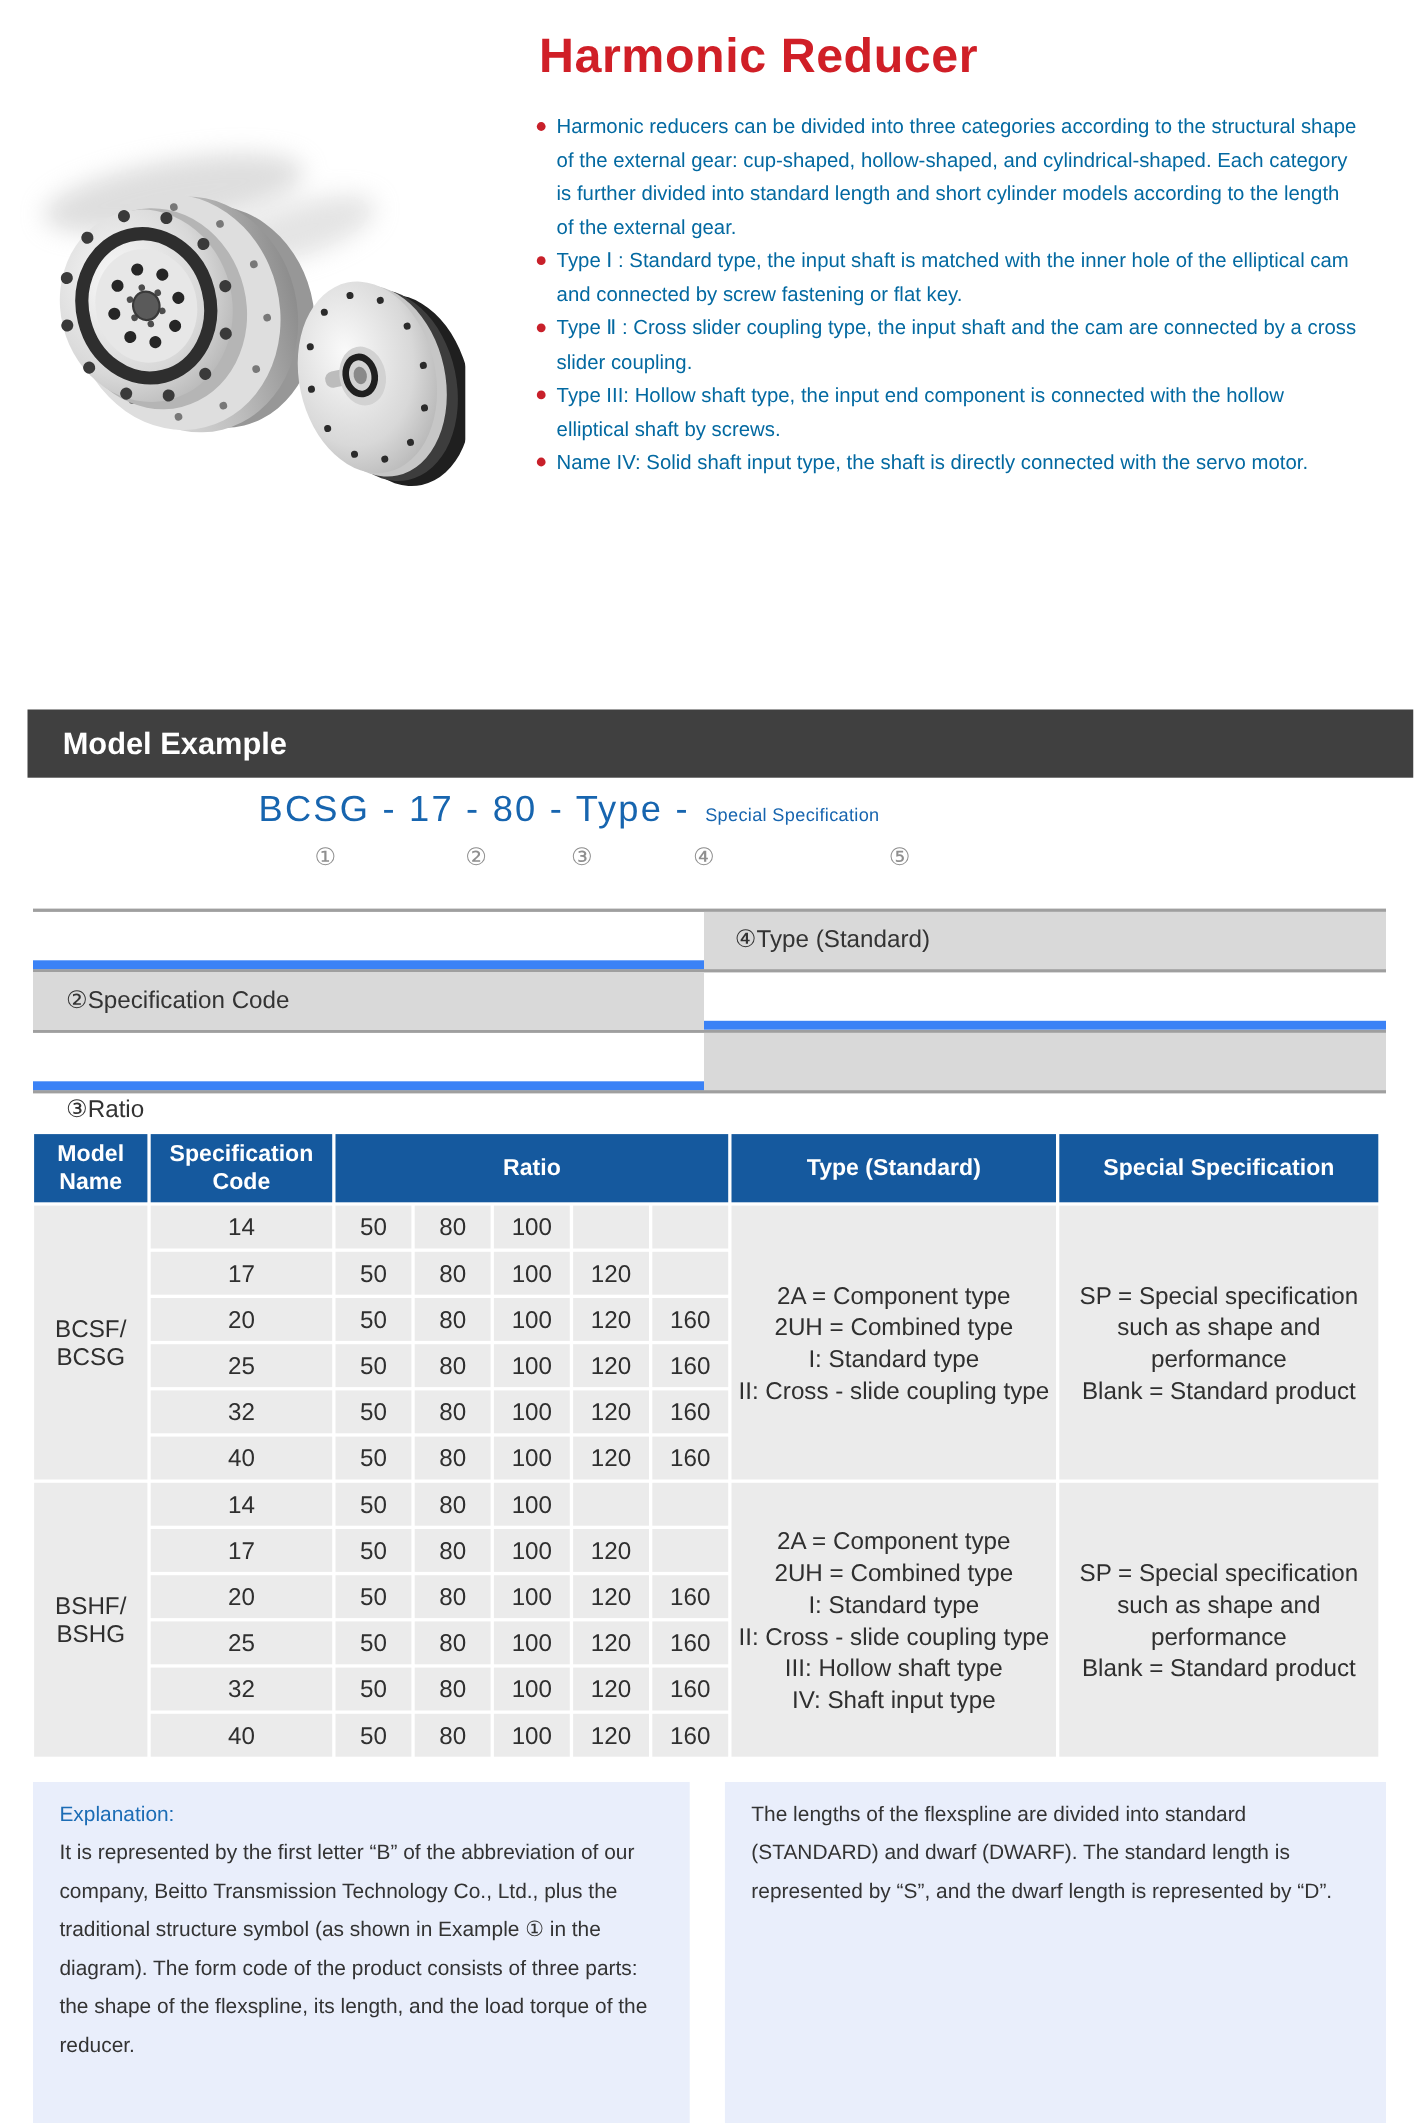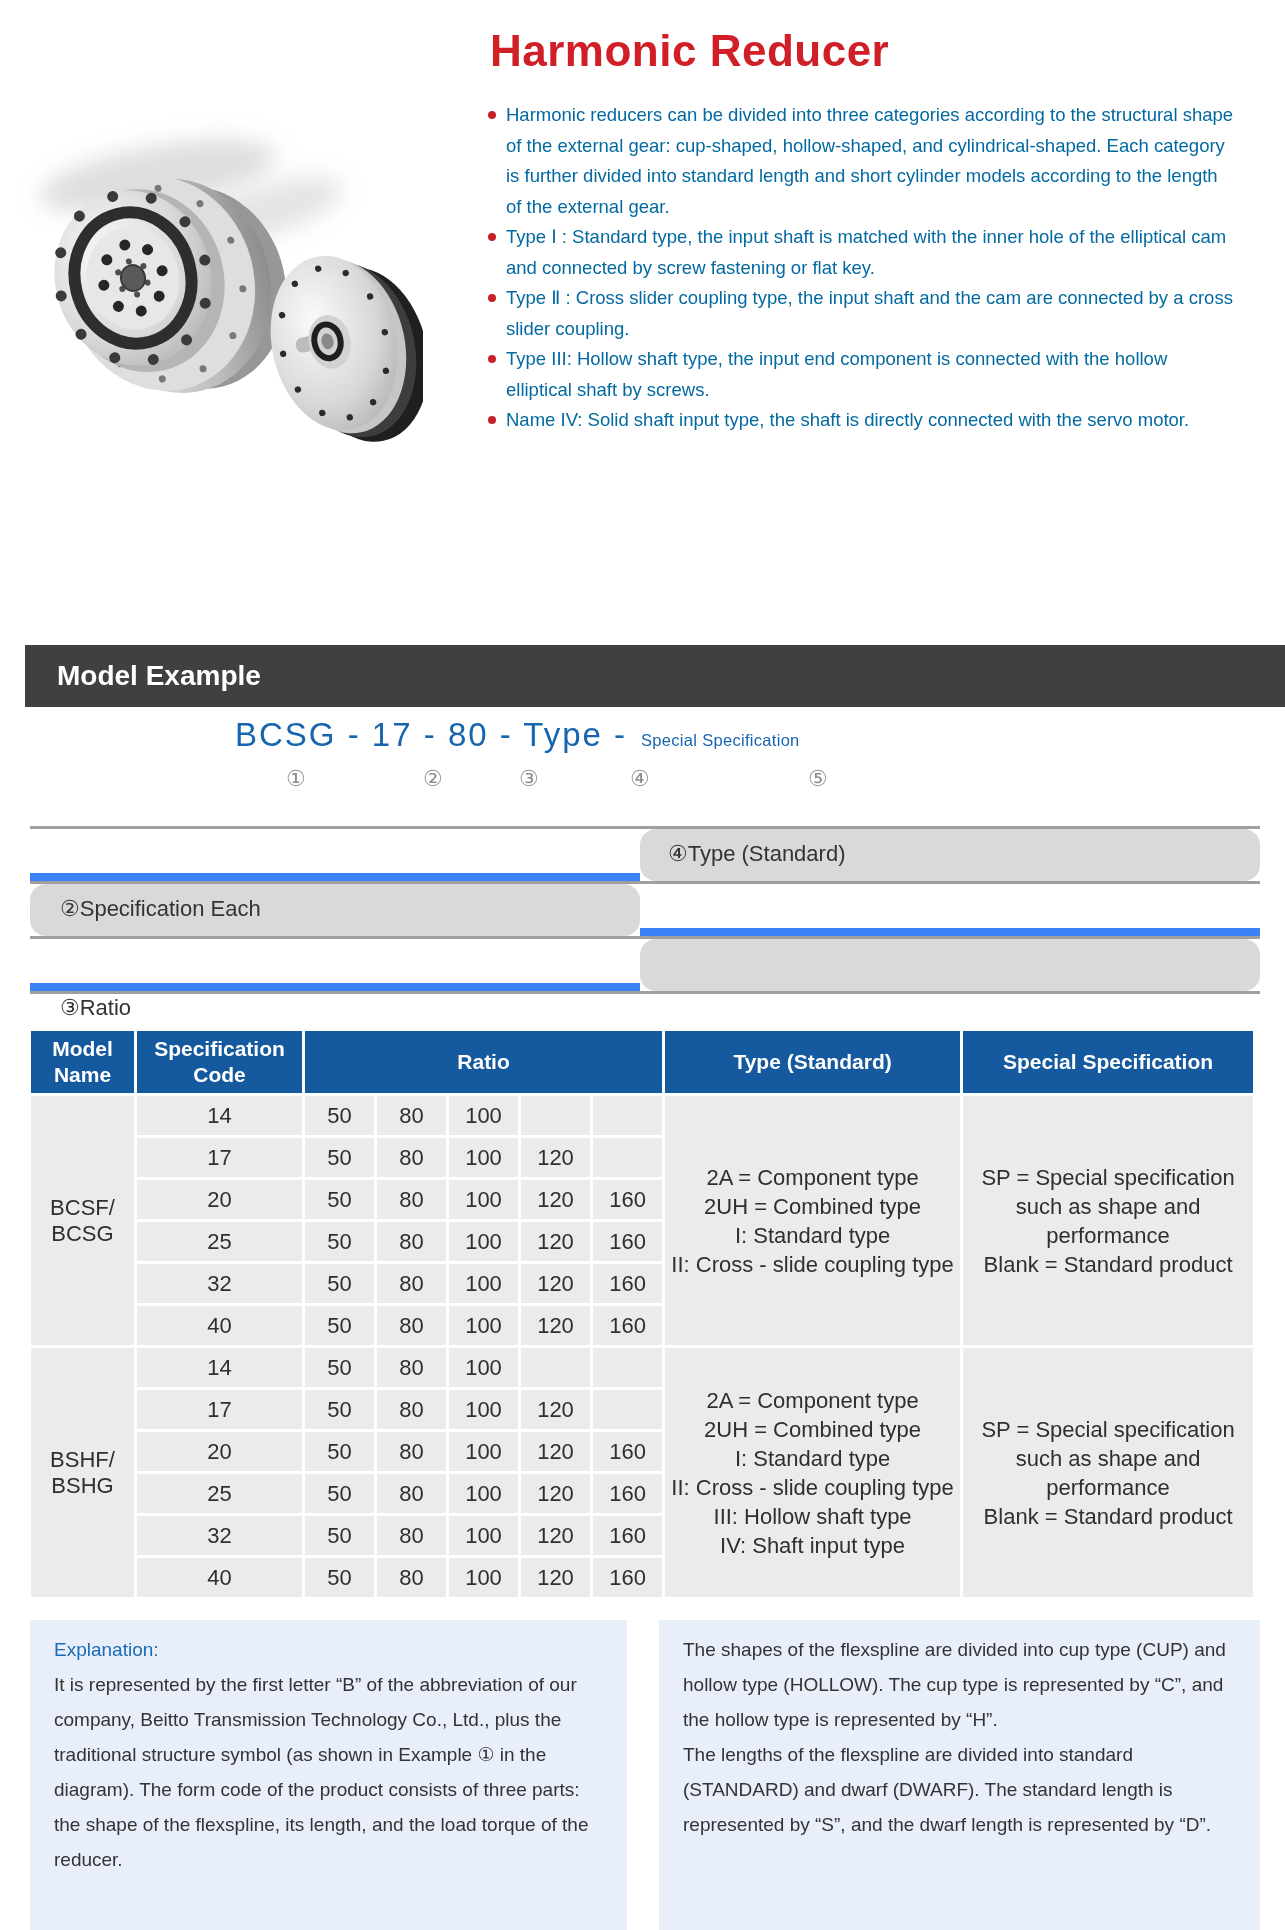--- a/index.html
+++ b/index.html
@@ -38,21 +38,21 @@
   .code-suffix { font-size:16.5px; color:#1765af; margin-left:14px; letter-spacing:0.3px; }
   .marker { position:absolute; top:766px; color:#8f8f8f; font-size:22px; }
   .m1 { left:286px; } .m2 { left:423px; } .m3 { left:519px; } .m4 { left:630px; } .m5 { left:808px; }
 
   
   .legend { position:absolute; left:30px; top:826px; width:1230px; border-bottom:3px solid #9f9f9f; }
   .legend-row { display:flex; height:55px; border-top:3px solid #9f9f9f; box-sizing:border-box; }
   .legend-cell { line-height:50px; font-size:22px; color:#333333; box-sizing:border-box; }
   .legend-cell.left  { width:610px; padding-left:30px; }
   .legend-cell.right { flex:1; padding-left:28px; }
-  .bg-gray { background:#d9d9d9;border-radius:16px; }
+  .bg-gray { background:#d9d9d9; }
   .bg-white { background:#3b82f6;margin-top:44px; }
 
   
   table.spec {
     position:absolute; left:28px; top:1028px; width:1228px;
     border-collapse:separate; border-spacing:3px; table-layout:fixed;
   }
   table.spec th {
     background:#15599e; color:#ffffff; font-size:21px; font-weight:bold;
     height:62px; line-height:26px; padding:0 4px; vertical-align:middle; text-align:center;
@@ -222,21 +222,21 @@
 <span class="marker m3">③</span>
 <span class="marker m4">④</span>
 <span class="marker m5">⑤</span>
 
 <div class="legend">
   <div class="legend-row">
     <div class="legend-cell left bg-white">①Model Name</div>
     <div class="legend-cell right bg-gray">④Type (Standard)</div>
   </div>
   <div class="legend-row">
-    <div class="legend-cell left bg-gray">②Specification Each</div>
+    <div class="legend-cell left bg-gray">②Specification Code</div>
     <div class="legend-cell right bg-white">⑤Special Specification</div>
   </div>
   <div class="legend-row">
     <div class="legend-cell left bg-white">③Ratio</div>
     <div class="legend-cell right bg-gray"></div>
   </div>
 </div>
 
 <table class="spec">
   <colgroup>
@@ -385,15 +385,14 @@
       <td>160</td>
     </tr>
   </tbody>
 </table>
 
 <div class="expl expl-left">
   <div class="expl-title">Explanation:</div>
   <div>It is represented by the first letter “B” of the abbreviation of our company, Beitto Transmission Technology Co., Ltd., plus the traditional structure symbol (as shown in Example ① in the diagram). The form code of the product consists of three parts: the shape of the flexspline, its length, and the load torque of the reducer.</div>
 </div>
 <div class="expl expl-right">
-  <div>The shapes of the flexspline are divided into cup type (CUP) and hollow type (HOLLOW). The cup type is represented by “C”, and the hollow type is represented by “H”.</div>
   <div>The lengths of the flexspline are divided into standard (STANDARD) and dwarf (DWARF). The standard length is represented by “S”, and the dwarf length is represented by “D”.</div>
 </div>
 
 </body></html>

